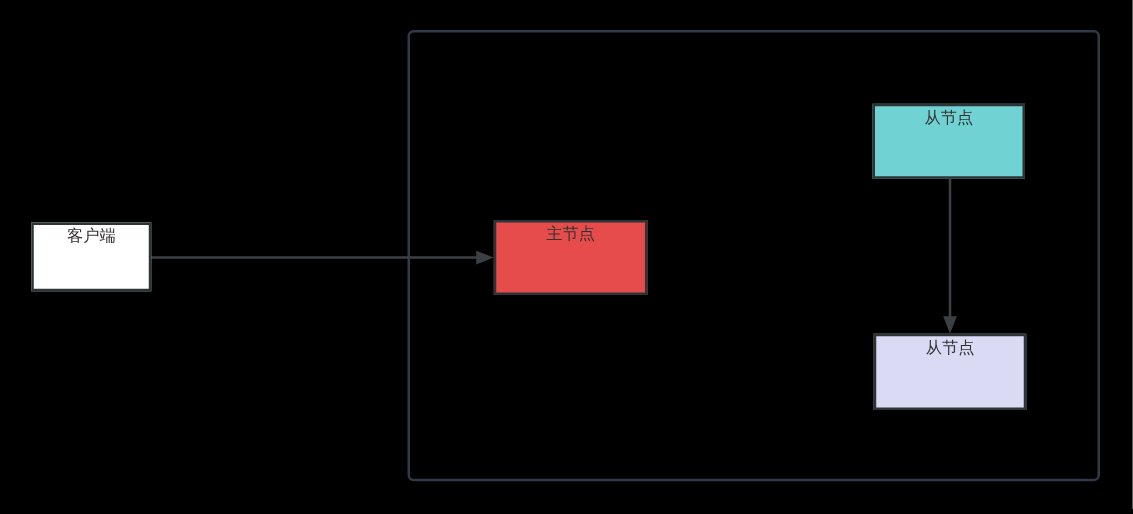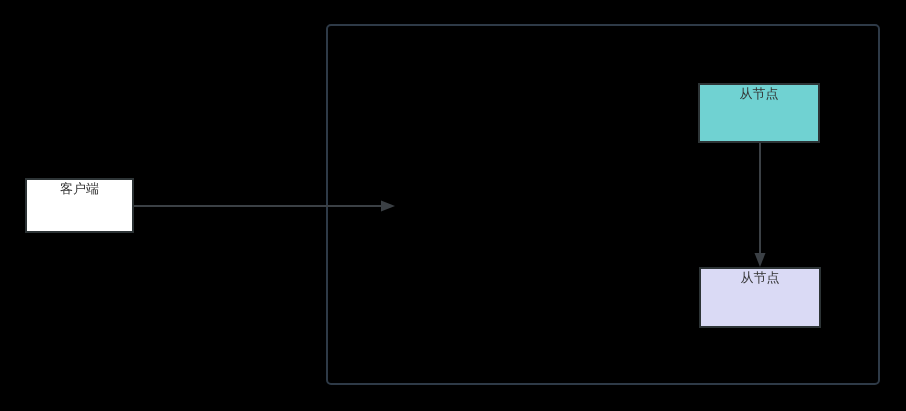--- a/index.html
+++ b/index.html
@@ -36,21 +36,21 @@
 
   .node {
     position: absolute;
     border: 2px solid;
     display: flex;
     align-items: flex-start;
     justify-content: center;
     font-size: 13px;
   }
 
-  .node-client  { left: 25px;  top: 178px; width: 109px;  height: 55px; }
+  .node-client  { left: 25px;  top: 178px; width: 96px;  height: 55px; }
   .node-master  { left: 395px; top: 176px; width: 123px; height: 60px; }
   .node-replica-top    { left: 698px; top: 83px;  width: 122px; height: 60px; }
   .node-replica-bottom { left: 699px; top: 267px; width: 122px; height: 61px; }
 
   .arrow-layer {
     position: absolute;
     left: 0; top: 0;
     width: 906px; height: 411px;
     pointer-events: none;
   }
@@ -71,20 +71,23 @@
     <g>
       <line x1="760" y1="143" x2="760" y2="254" stroke-width="2" stroke="#3b4045"></line>
       <polygon points="760,267 754.5,253 765.5,253" fill="#3b4045"></polygon>
     </g>
   </svg>
 
   <div class="node node-client" style="background-color: rgb(255, 255, 255); border-color: rgb(45, 52, 54);">
     <span style="color: rgb(51, 51, 51);">客户端</span>
   </div>
 
+  <div class="node node-master" style="background-color: rgb(231, 76, 76); border-color: rgb(45, 52, 54);">
+    <span style="color: rgb(51, 51, 51);">主节点</span>
+  </div>
 
   <div class="node node-replica-top" style="background-color: rgb(112, 210, 210); border-color: rgb(45, 52, 54);">
     <span style="color: rgb(51, 51, 51);">从节点</span>
   </div>
 
   <div class="node node-replica-bottom" style="background-color: rgb(218, 218, 245); border-color: rgb(45, 52, 54);">
     <span style="color: rgb(51, 51, 51);">从节点</span>
   </div>
 
 </div>

